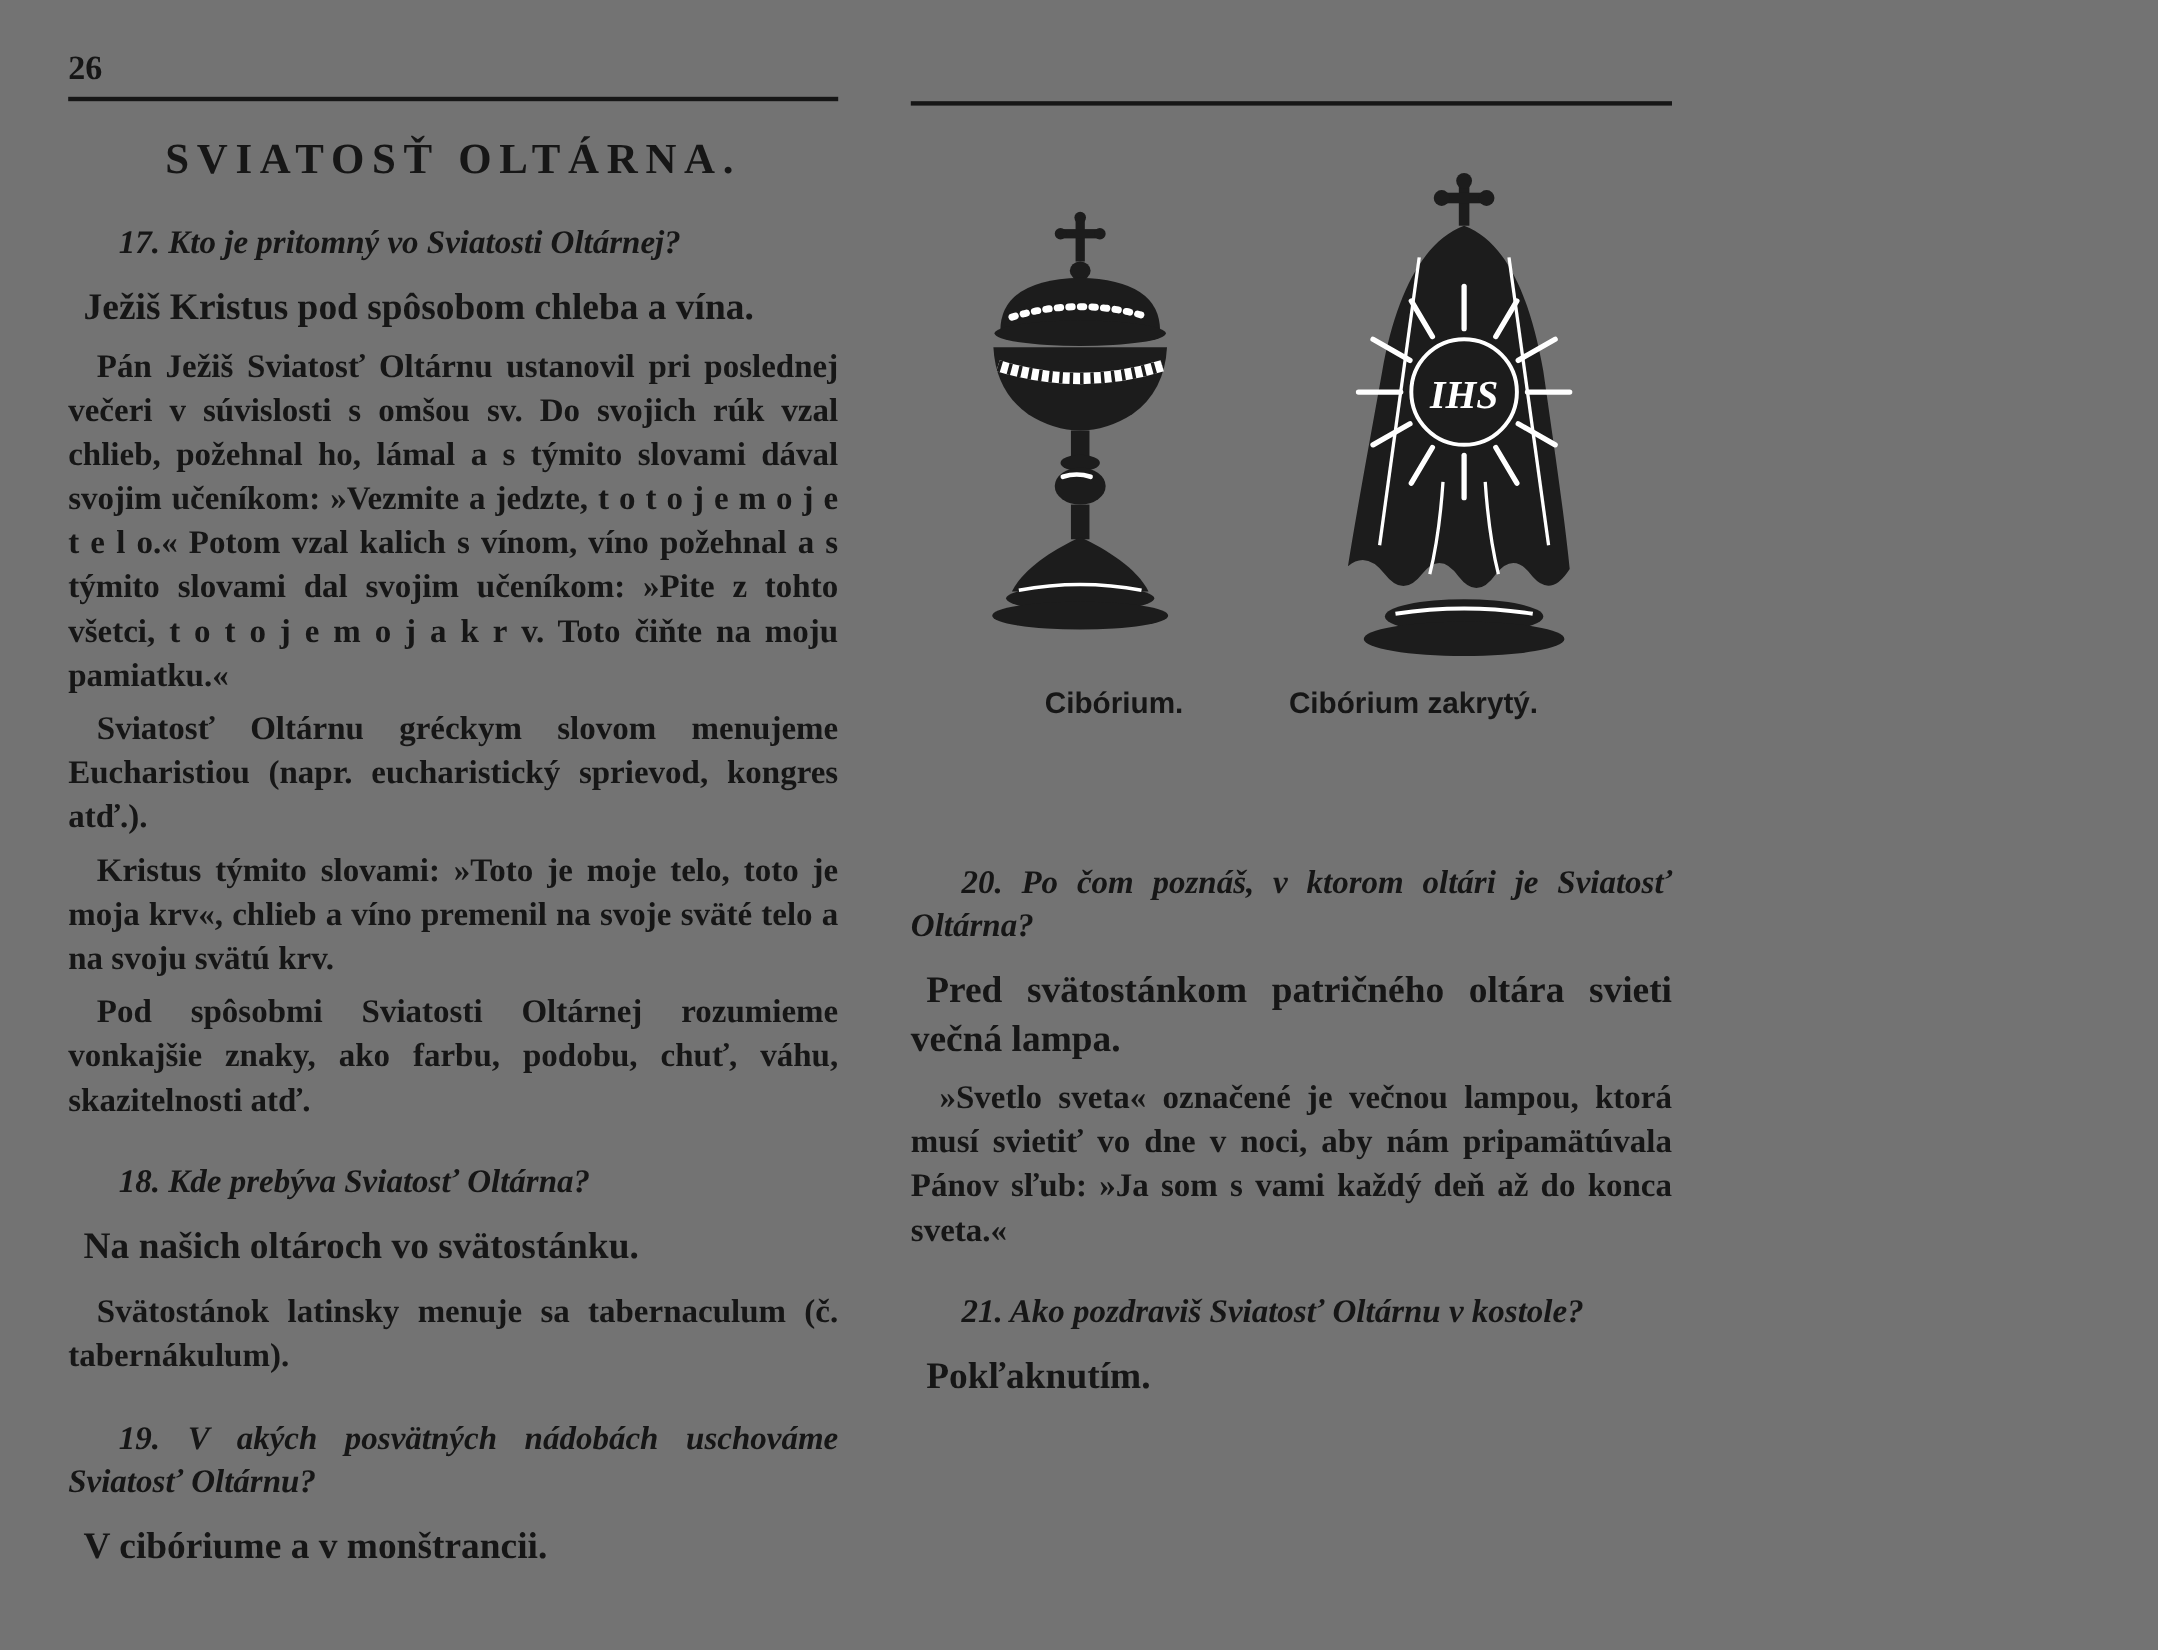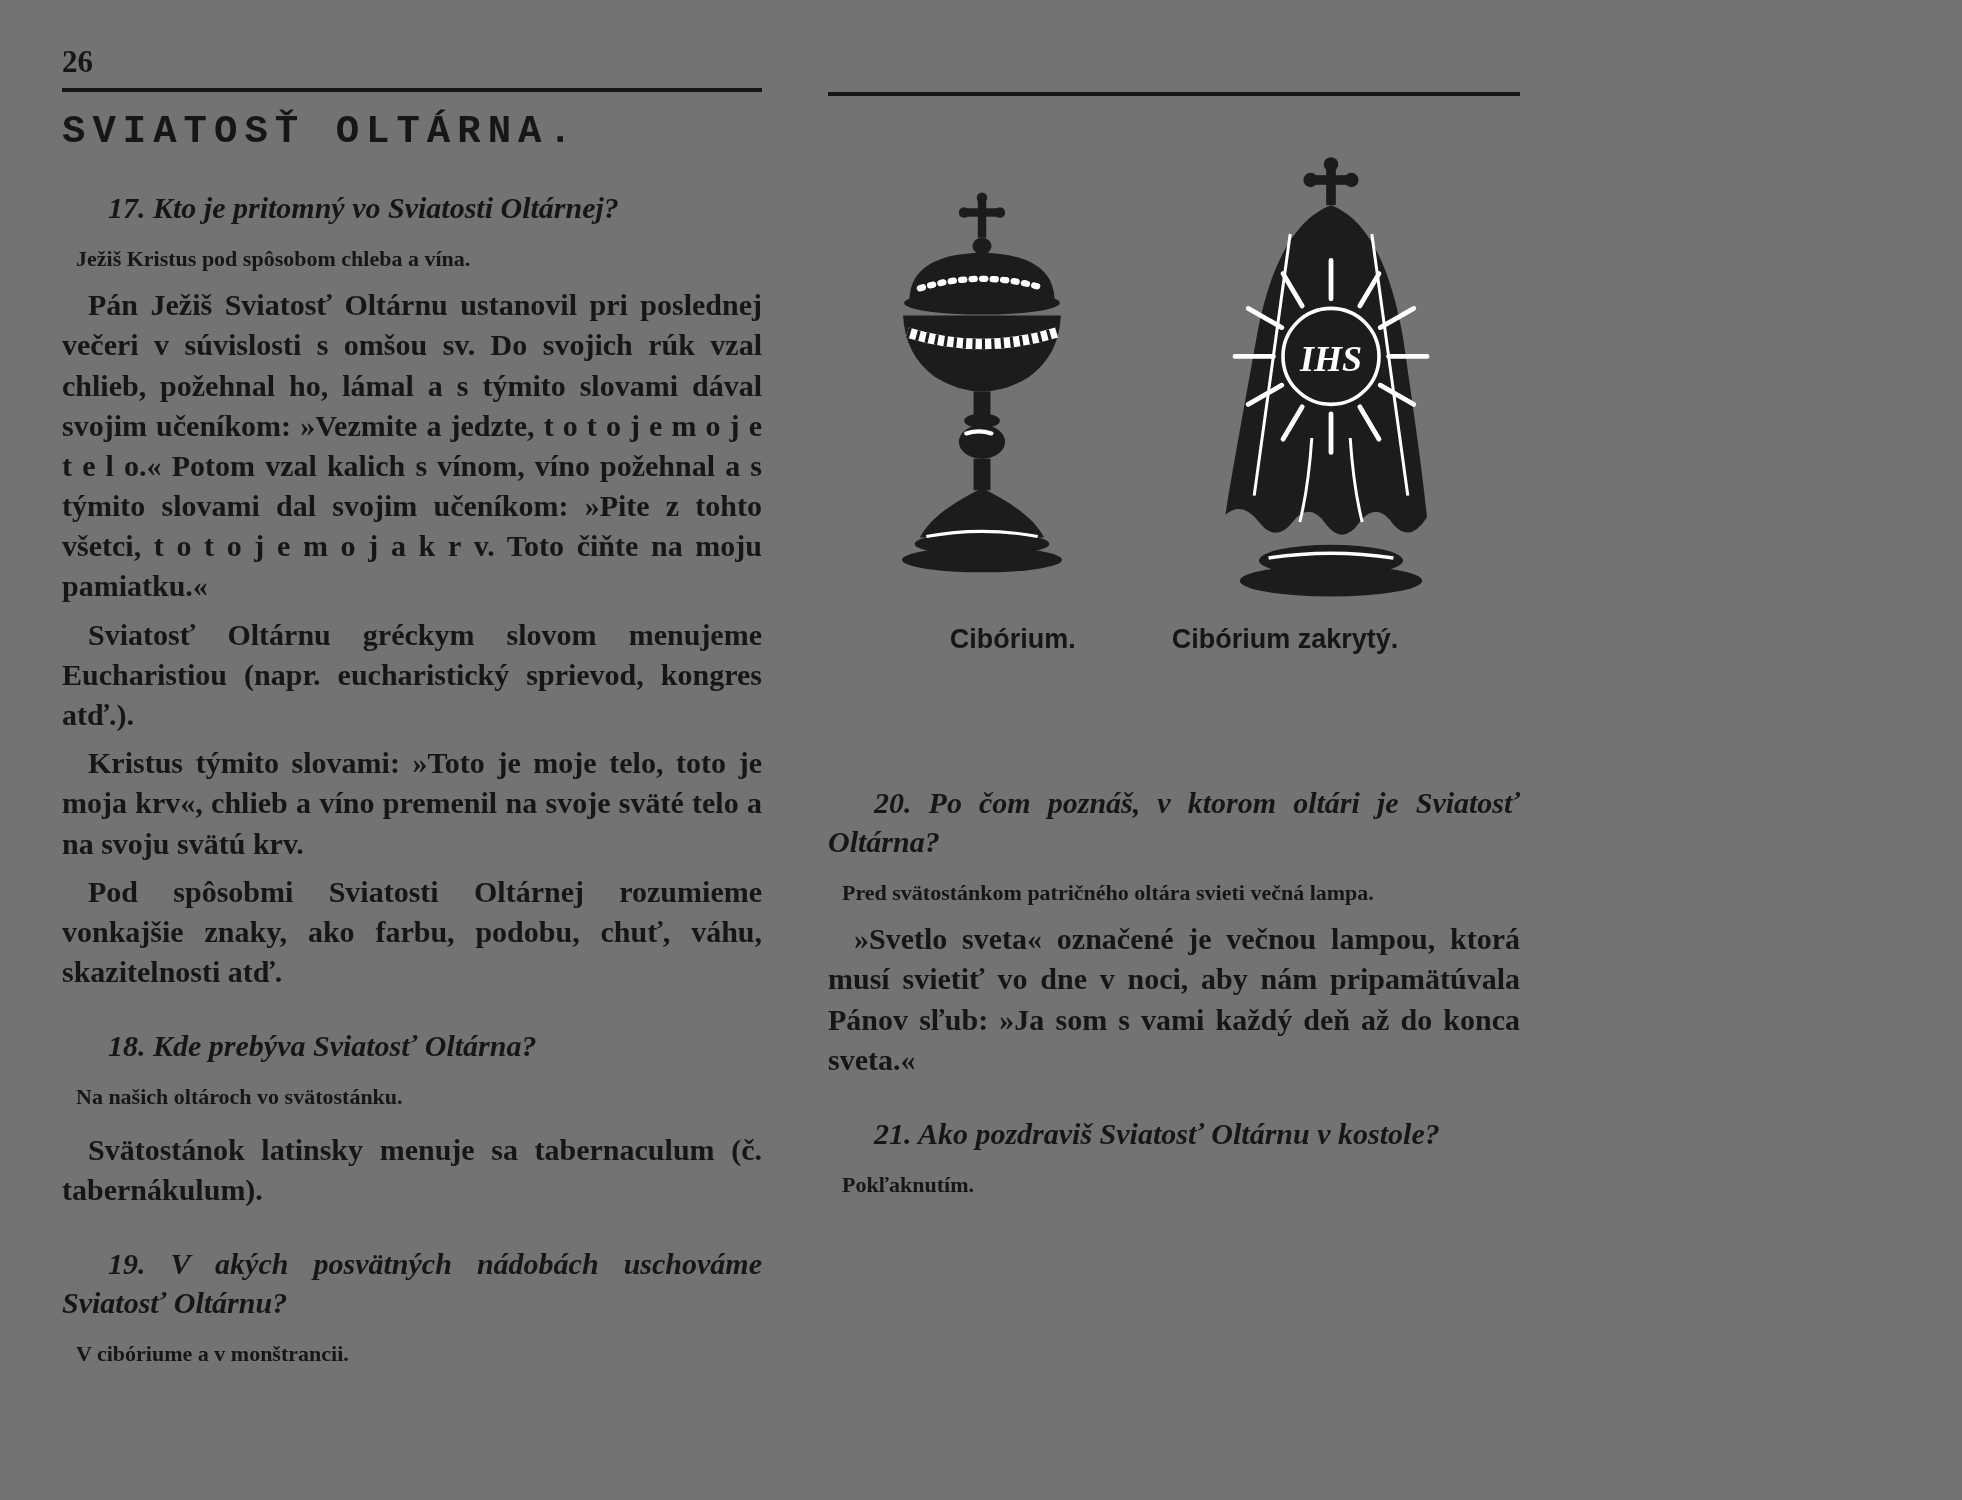--- a/index.html
+++ b/index.html
@@ -11,29 +11,29 @@
     font-family:"Liberation Serif","DejaVu Serif",serif;
     overflow:hidden;
   }
   
   .page-left{position:absolute;left:62px;top:44px;width:700px;}
   .page-right{position:absolute;left:828px;top:84px;width:692px;}
   .pagenum{font-size:31px;font-weight:bold;}
   .pagenum.right{text-align:right;}
   .rule{height:4px;background:#161616;margin-top:8px;}
   .title{
-    font-size:39px;font-weight:bold;
-    letter-spacing:7px;margin-top:18px;font-family:Liberation Mono, monospace;
+    text-align:center;font-size:39px;font-weight:bold;
+    letter-spacing:7px;margin-top:30px;
   }
   .q{
     font-size:30px;font-weight:bold;font-style:italic;
     text-indent:46px;line-height:1.3;margin-top:34px;text-align:justify;
   }
   .a{
-    font-size:22px;font-weight:bold;text-indent:14px;
+    font-size:34px;font-weight:bold;text-indent:14px;
     line-height:1.28;margin-top:18px;text-align:justify;
   }
   .p{
     font-size:30px;font-weight:bold;line-height:1.34;
     text-align:justify;text-indent:26px;margin-top:8px;
   }
   
   .figure{
     margin-top:44px;height:462px;
     display:flex;justify-content:center;align-items:flex-end;gap:72px;

